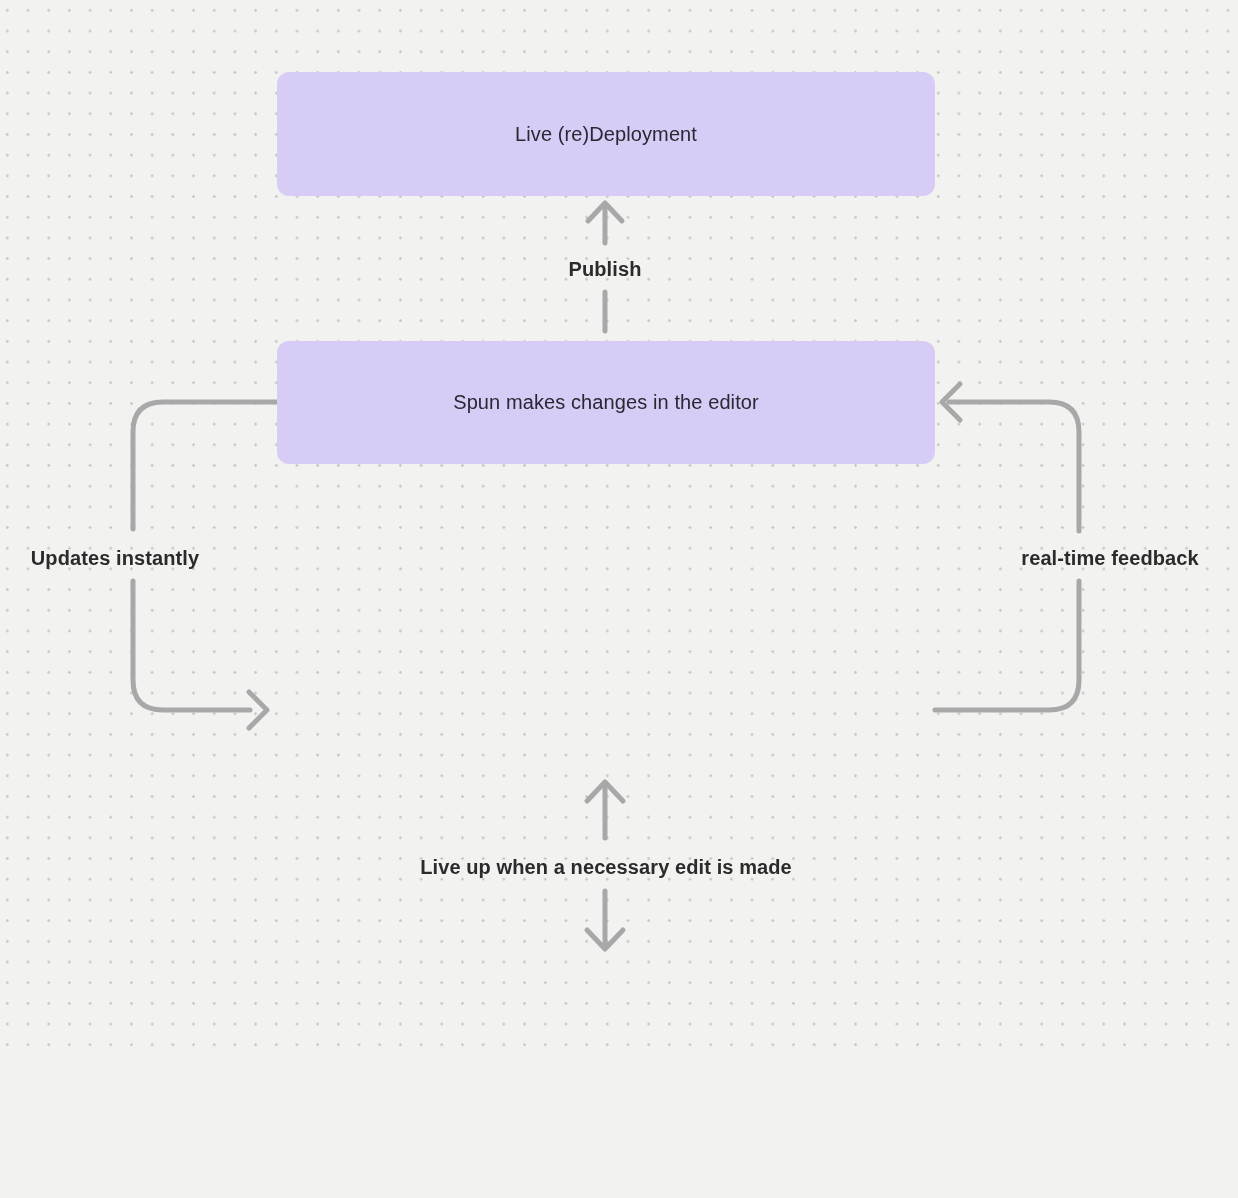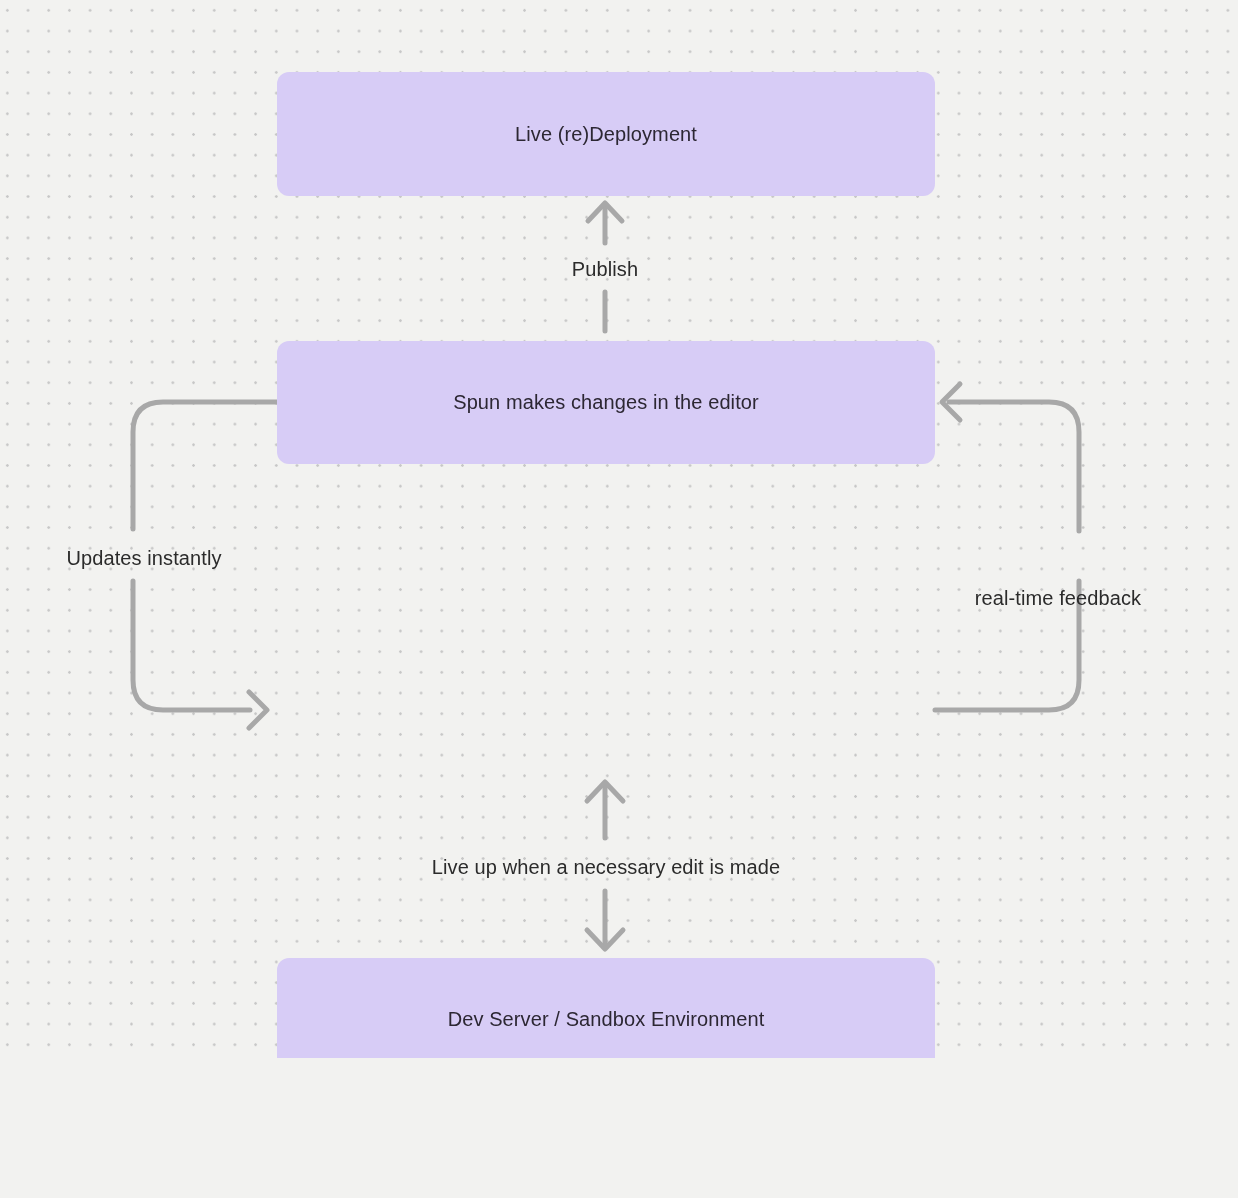--- a/index.html
+++ b/index.html
@@ -57,24 +57,25 @@
   #node-user    { top: 341px; height: 123px; }
   #node-preview { top: 650px; height: 122px; }
   #node-dev     { top: 958px; height: 122px; }
   .edge-label {
     position: absolute;
     transform: translate(-50%, -50%);
     font-size: 20px;
     color: var(--label-color);
     white-space: nowrap;
     letter-spacing: 0.1px;
+    font-weight: bold;
   }
   #label-publish  { left: 605px;  top: 269px; }
-  #label-updates  { left: 144px;  top: 558px; }
-  #label-feedback { left: 1058px; top: 558px; margin-top: 40px; }
+  #label-updates  { left: 115px;  top: 558px; }
+  #label-feedback { left: 1110px; top: 558px; }
   #label-spun     { left: 606px;  top: 867px; }
 </style>
 </head>
 <body>
 
 <div class="canvas">
 
   <svg class="edges" viewBox="0 0 1238 1198" aria-hidden="true">
 
     <g>
@@ -105,22 +106,19 @@
 
   <div class="node" id="node-live">
     <span class="node-label">Live (re)Deployment</span>
   </div>
 
   <div class="node" id="node-user">
     <span class="node-label">Spun makes changes in the editor</span>
   </div>
 
 
-  <div class="node" id="node-dev">
-    <span class="node-label">Dev Server / Sandbox Environment</span>
-  </div>
 
   <div class="edge-label" id="label-publish">Publish</div>
   <div class="edge-label" id="label-updates">Updates instantly</div>
   <div class="edge-label" id="label-feedback">real-time feedback</div>
   <div class="edge-label" id="label-spun">Live up when a necessary edit is made</div>
 
 </div>
 
 </body></html>

